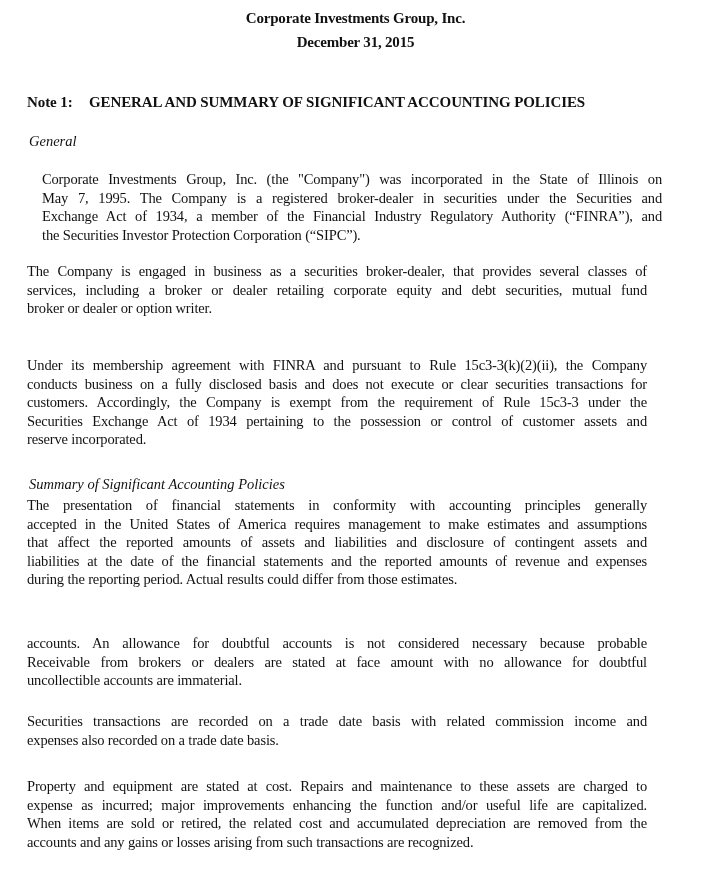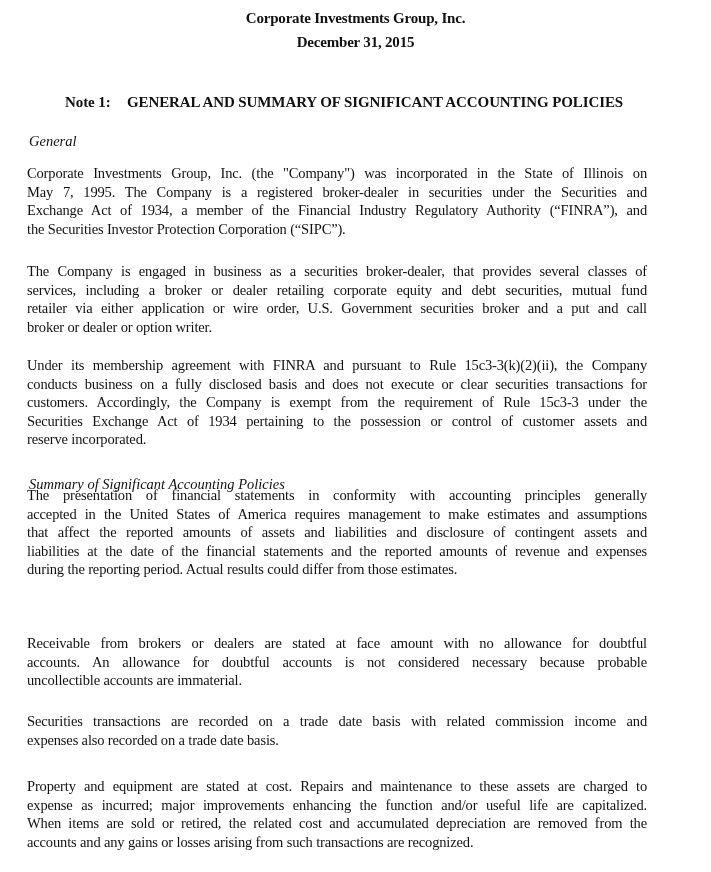--- a/index.html
+++ b/index.html
@@ -3,21 +3,21 @@
   <meta charset="utf-8">
   <style>
     html, body { margin: 0; padding: 0; background: #ffffff; }
     body {
       width: 711px; height: 872px; overflow: hidden; position: relative;
       font-family: "Liberation Serif", serif; color: #111111;
     }
     .page { position: absolute; left: 0; top: 0; width: 711px; height: 620px; }
     .header { position: absolute; left: 0; top: 6px; width: 711px; text-align: center; font-weight: bold; font-size: 15px; line-height: 24px; letter-spacing: -0.2px; }
     .note-title { position: absolute; left: 27px; top: 94px; font-weight: bold; font-size: 15px; letter-spacing: -0.1px; white-space: nowrap; }
-    .note-title .num { display: inline-block; width: 62px; margin-left: 38px; }
+    .note-title .num { display: inline-block; width: 62px; }
     .subhead { position: absolute; left: 29px; font-style: italic; font-size: 14.5px; white-space: nowrap; }
     .para { position: absolute; left: 27px; width: 620px; font-size: 14.5px; line-height: 18.5px; text-align: justify; letter-spacing: -0.15px; }
     .para .ln { display: block; text-align: justify; text-align-last: justify; white-space: nowrap; }
     .para .ln.last { text-align-last: left; }
   </style>
 </head>
 <body>
 
 <div class="page">
 
@@ -25,55 +25,54 @@
     <div>Corporate Investments Group, Inc.</div>
     <div>December 31, 2015</div>
   </div>
 
   <div class="note-title">
     <span class="num">Note 1:</span><span>GENERAL AND SUMMARY OF SIGNIFICANT ACCOUNTING POLICIES</span>
   </div>
 
   <div class="subhead" style="top:133px;">General</div>
 
-  <div class="para" style="top:164px;">
+  <div class="para" style="top:170px;margin-left:15px;">
     <span class="ln">Corporate Investments Group, Inc. (the "Company") was incorporated in the State of Illinois on</span>
     <span class="ln">May 7, 1995.  The Company is a registered broker-dealer in securities under the Securities and</span>
     <span class="ln">Exchange Act of 1934, a member of the Financial Industry Regulatory Authority (“FINRA”), and</span>
     <span class="ln last">the Securities Investor Protection Corporation (“SIPC”).</span>
   </div>
 
   <div class="para" style="top:262px;">
     <span class="ln">The Company is engaged in business as a securities broker-dealer, that provides several classes of</span>
     <span class="ln">services, including a broker or dealer retailing corporate equity and debt securities, mutual fund</span>
-    <span class="ln">retailer via either application or wire order, U.S. Government securities broker and a put and call</span>
     <span class="ln last">broker or dealer or option writer.</span>
   </div>
 
   <div class="para" style="top:356px;">
     <span class="ln">Under its membership agreement with FINRA and pursuant to Rule 15c3-3(k)(2)(ii), the Company</span>
     <span class="ln">conducts business on a fully disclosed basis and does not execute or clear securities transactions for</span>
     <span class="ln">customers.  Accordingly, the Company is exempt from the requirement of Rule 15c3-3 under the</span>
     <span class="ln">Securities Exchange Act of 1934 pertaining to the possession or control of customer assets and</span>
     <span class="ln last">reserve incorporated.</span>
   </div>
 
   <div class="subhead" style="top:476px;">Summary of Significant Accounting Policies</div>
 
-  <div class="para" style="top:486px;">
+  <div class="para" style="top:496px;">
     <span class="ln">The presentation of financial statements in conformity with accounting principles generally</span>
     <span class="ln">accepted in the United States of America requires management to make estimates and assumptions</span>
     <span class="ln">that affect the reported amounts of assets and liabilities and disclosure of contingent assets and</span>
     <span class="ln">liabilities at the date of the financial statements and the reported amounts of revenue and expenses</span>
     <span class="ln last">during the reporting period.  Actual results could differ from those estimates.</span>
   </div>
 
   <div class="para" style="top:634px;">
+    <span class="ln">accounts.  An allowance for doubtful accounts is not considered necessary because probable</span>
     <span class="ln">Receivable from brokers or dealers are stated at face amount with no allowance for doubtful</span>
-    <span class="ln">accounts.  An allowance for doubtful accounts is not considered necessary because probable</span>
     <span class="ln last">uncollectible accounts are immaterial.</span>
   </div>
 
   <div class="para" style="top:712px;">
     <span class="ln">Securities transactions are recorded on a trade date basis with related commission income and</span>
     <span class="ln last">expenses also recorded on a trade date basis.</span>
   </div>
 
   <div class="para" style="top:777px;">
     <span class="ln">Property and equipment are stated at cost.  Repairs and maintenance to these assets are charged to</span>

